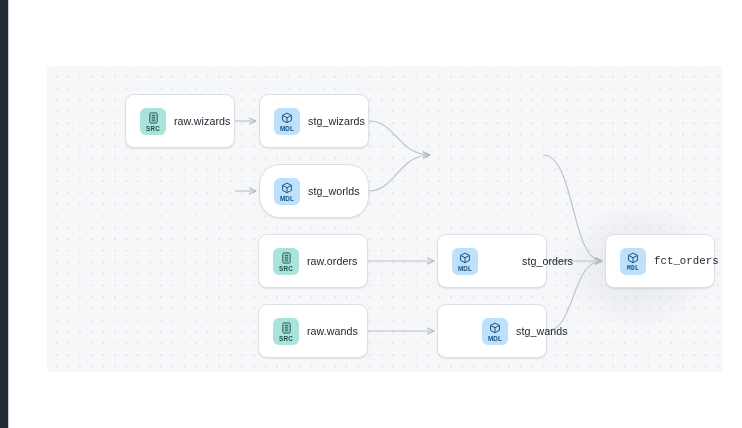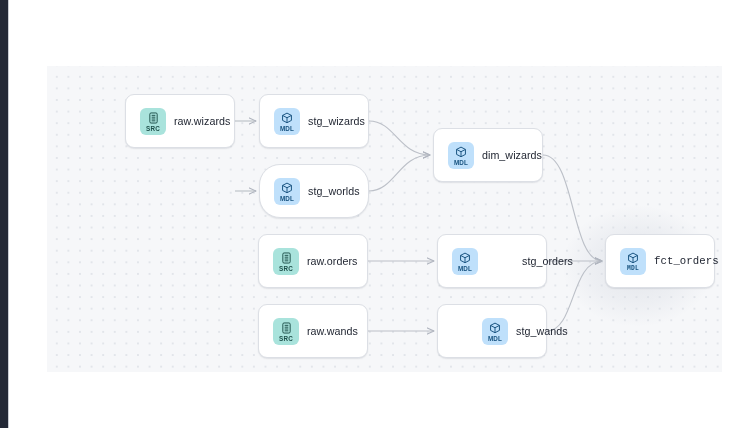--- a/index.html
+++ b/index.html
@@ -257,33 +257,20 @@
             <path d="M6.5 1.2 L11.3 3.7 L11.3 9.1 L6.5 11.6 L1.7 9.1 L1.7 3.7 Z"></path>
             <path d="M1.7 3.7 L6.5 6.2 L11.3 3.7"></path>
             <path d="M6.5 6.2 L6.5 11.6"></path>
           </svg>
         </span>
         <span class="badge-kind">MDL</span>
       </div>
       <span class="node-label">stg_wands</span>
     </div>
 
-    <div class="node" style="left:386px; top:62px; width:110px; height:54px;">
-      <div class="node-badge mdl">
-        <span class="badge-glyph">
-          <svg width="12" height="12" viewBox="0 0 13 13" fill="none" stroke="#17527f" stroke-width="1.05" stroke-linejoin="round">
-            <path d="M6.5 1.2 L11.3 3.7 L11.3 9.1 L6.5 11.6 L1.7 9.1 L1.7 3.7 Z"></path>
-            <path d="M1.7 3.7 L6.5 6.2 L11.3 3.7"></path>
-            <path d="M6.5 6.2 L6.5 11.6"></path>
-          </svg>
-        </span>
-        <span class="badge-kind">MDL</span>
-      </div>
-      <span class="node-label">dim_wizards</span>
-    </div>
 
     <div class="node" style="left:558px; top:168px; width:110px; height:54px;font-family:Liberation Mono, monospace;">
       <div class="node-badge mdl">
         <span class="badge-glyph">
           <svg width="12" height="12" viewBox="0 0 13 13" fill="none" stroke="#17527f" stroke-width="1.05" stroke-linejoin="round">
             <path d="M6.5 1.2 L11.3 3.7 L11.3 9.1 L6.5 11.6 L1.7 9.1 L1.7 3.7 Z"></path>
             <path d="M1.7 3.7 L6.5 6.2 L11.3 3.7"></path>
             <path d="M6.5 6.2 L6.5 11.6"></path>
           </svg>
         </span>

